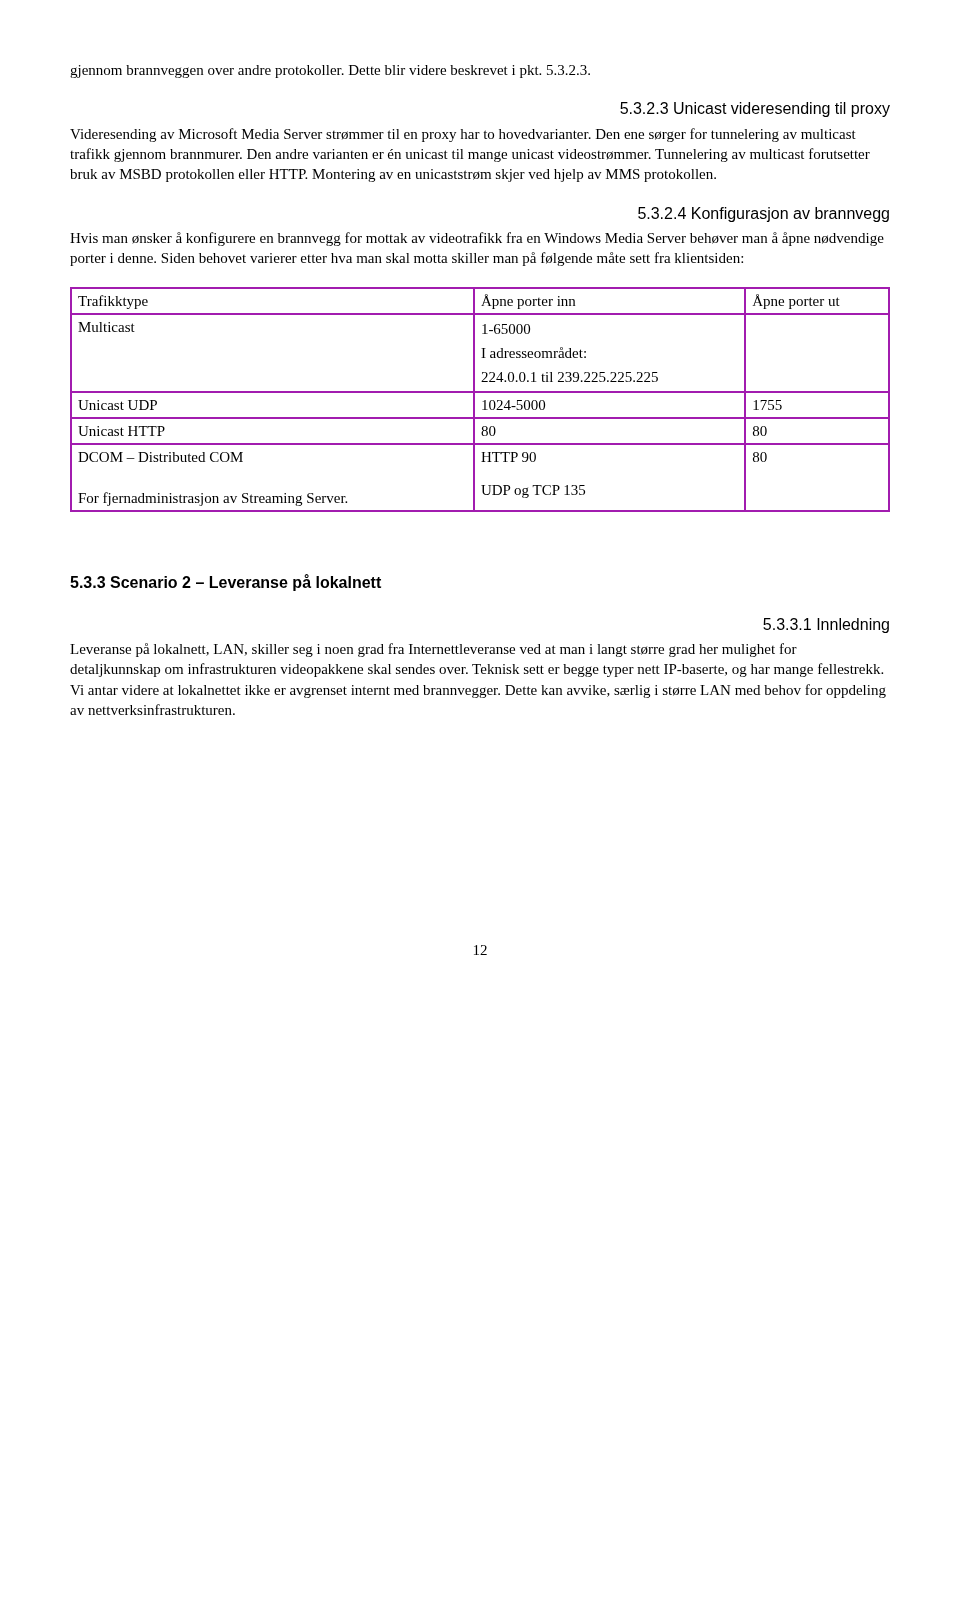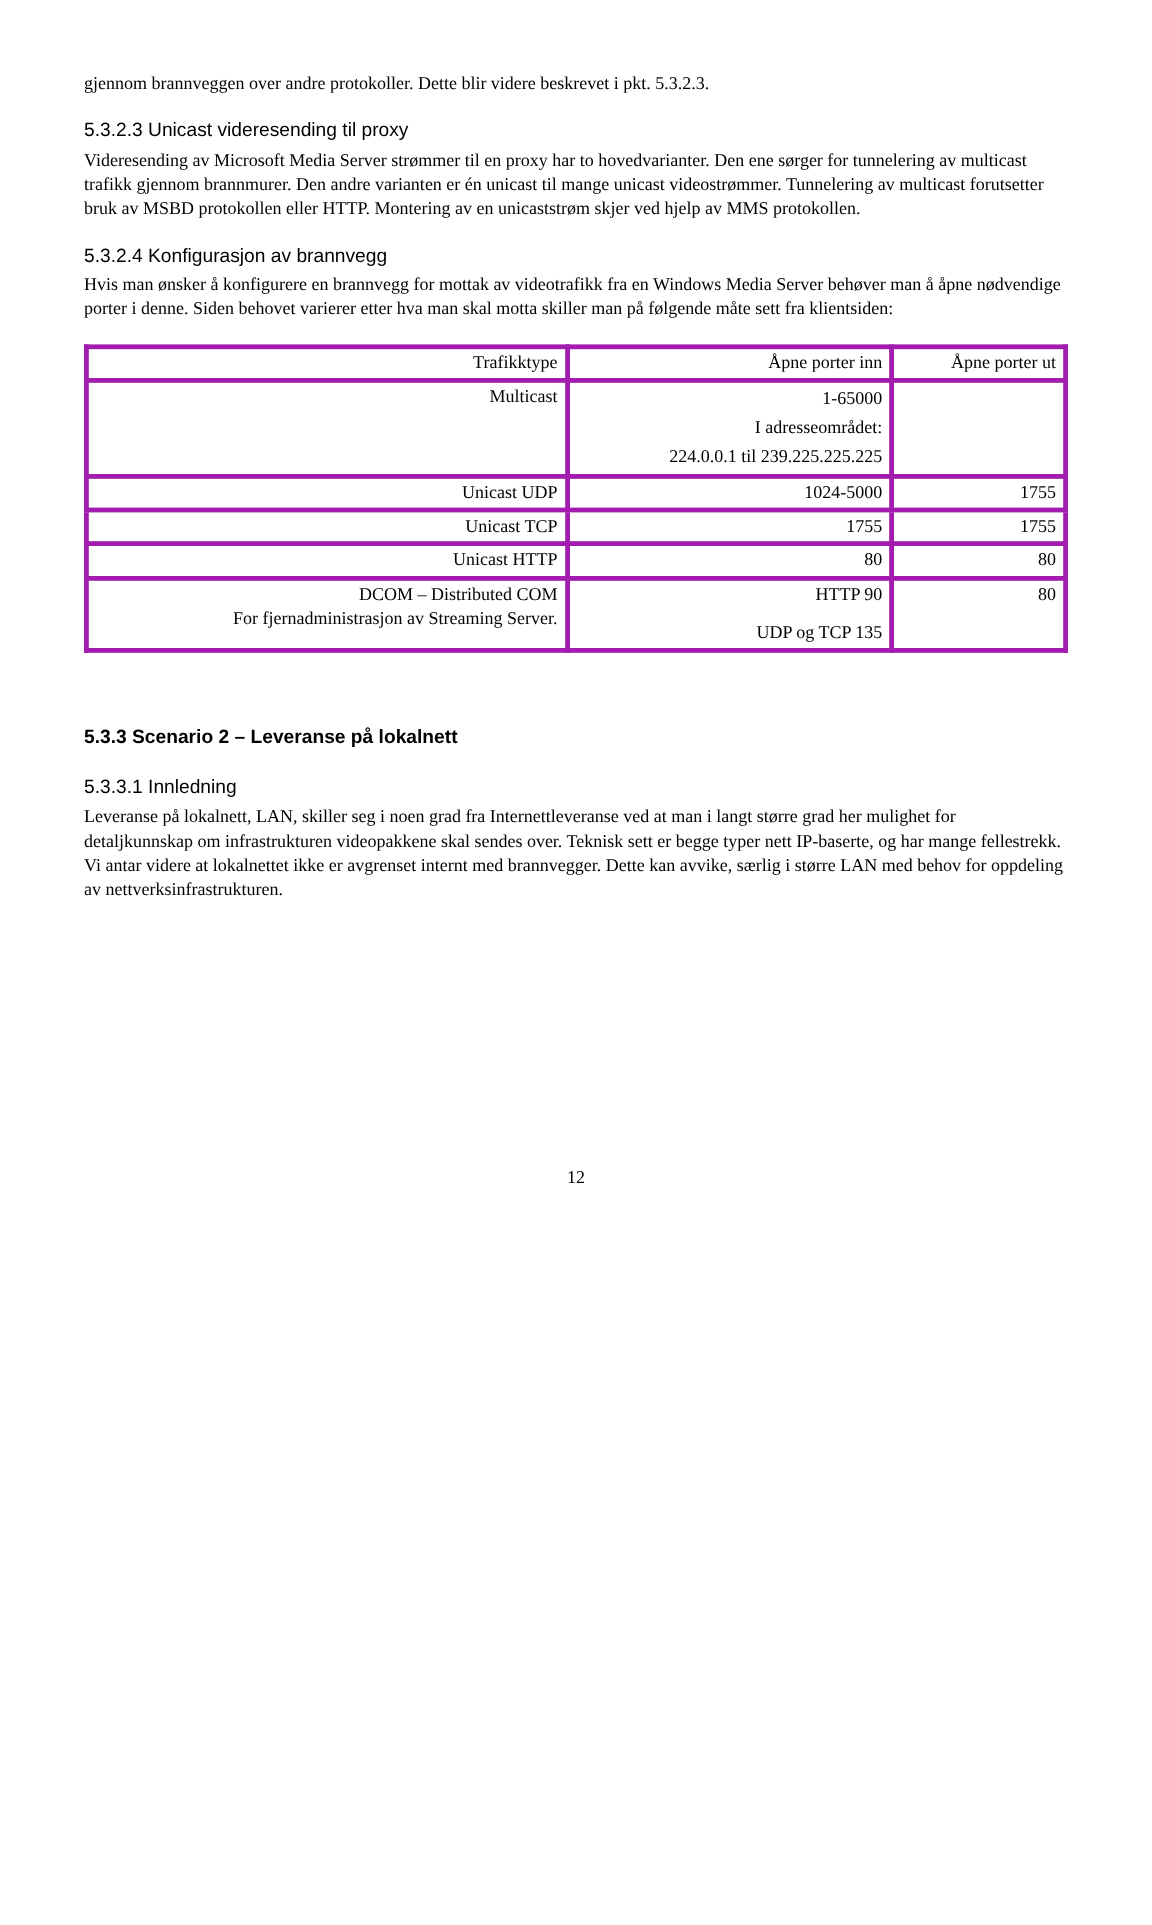--- a/index.html
+++ b/index.html
@@ -15,39 +15,40 @@
   }
   .para {
     margin: 0 0 18px 0;
     text-align: left;
   }
   .h-sub {
     font-family: Arial, Helvetica, sans-serif;
     font-size: 16px;
     font-weight: normal;
     margin: 0 0 4px 0;
+    text-align: right;
   }
   .h-section {
     font-family: Arial, Helvetica, sans-serif;
     font-size: 16px;
     font-weight: bold;
     margin: 60px 0 20px 0;
   }
   table {
     border-collapse: collapse;
     width: 100%;
     margin-top: 14px;
     font-family: "Times New Roman", Times, serif;
     font-size: 15px;
   }
   td, th {
-    border: 4px solid #a21caf;
+    border: 2px solid #a21caf;
     padding: 2px 6px;
     vertical-align: top;
-    text-align: right;
+    text-align: left;
     font-weight: normal;
   }
   .multicast-cell {
     line-height: 1.6;
   }
   .pagenum {
     text-align: center;
     font-size: 15px;
     margin-top: 220px;
     font-family: Liberation Serif, serif;
@@ -79,33 +80,28 @@
       <div>224.0.0.1 til 239.225.225.225</div>
     </td>
     <td></td>
   </tr>
   <tr>
     <td>Unicast UDP</td>
     <td>1024-5000</td>
     <td>1755</td>
   </tr>
   <tr>
-    <td>Unicast TCP</td>
-    <td>1755</td>
-    <td>1755</td>
-  </tr>
-  <tr>
     <td>Unicast HTTP</td>
     <td>80</td>
     <td>80</td>
   </tr>
   <tr>
     <td>
       <div>DCOM – Distributed COM</div>
-      <div style="margin-top:0;">For fjernadministrasjon av Streaming Server.</div>
+      <div style="margin-top:20px;">For fjernadministrasjon av Streaming Server.</div>
     </td>
     <td>
       <div>HTTP 90</div>
       <div style="margin-top:12px;">UDP og TCP 135</div>
     </td>
     <td>80</td>
   </tr>
 </tbody>
   </table>
 

